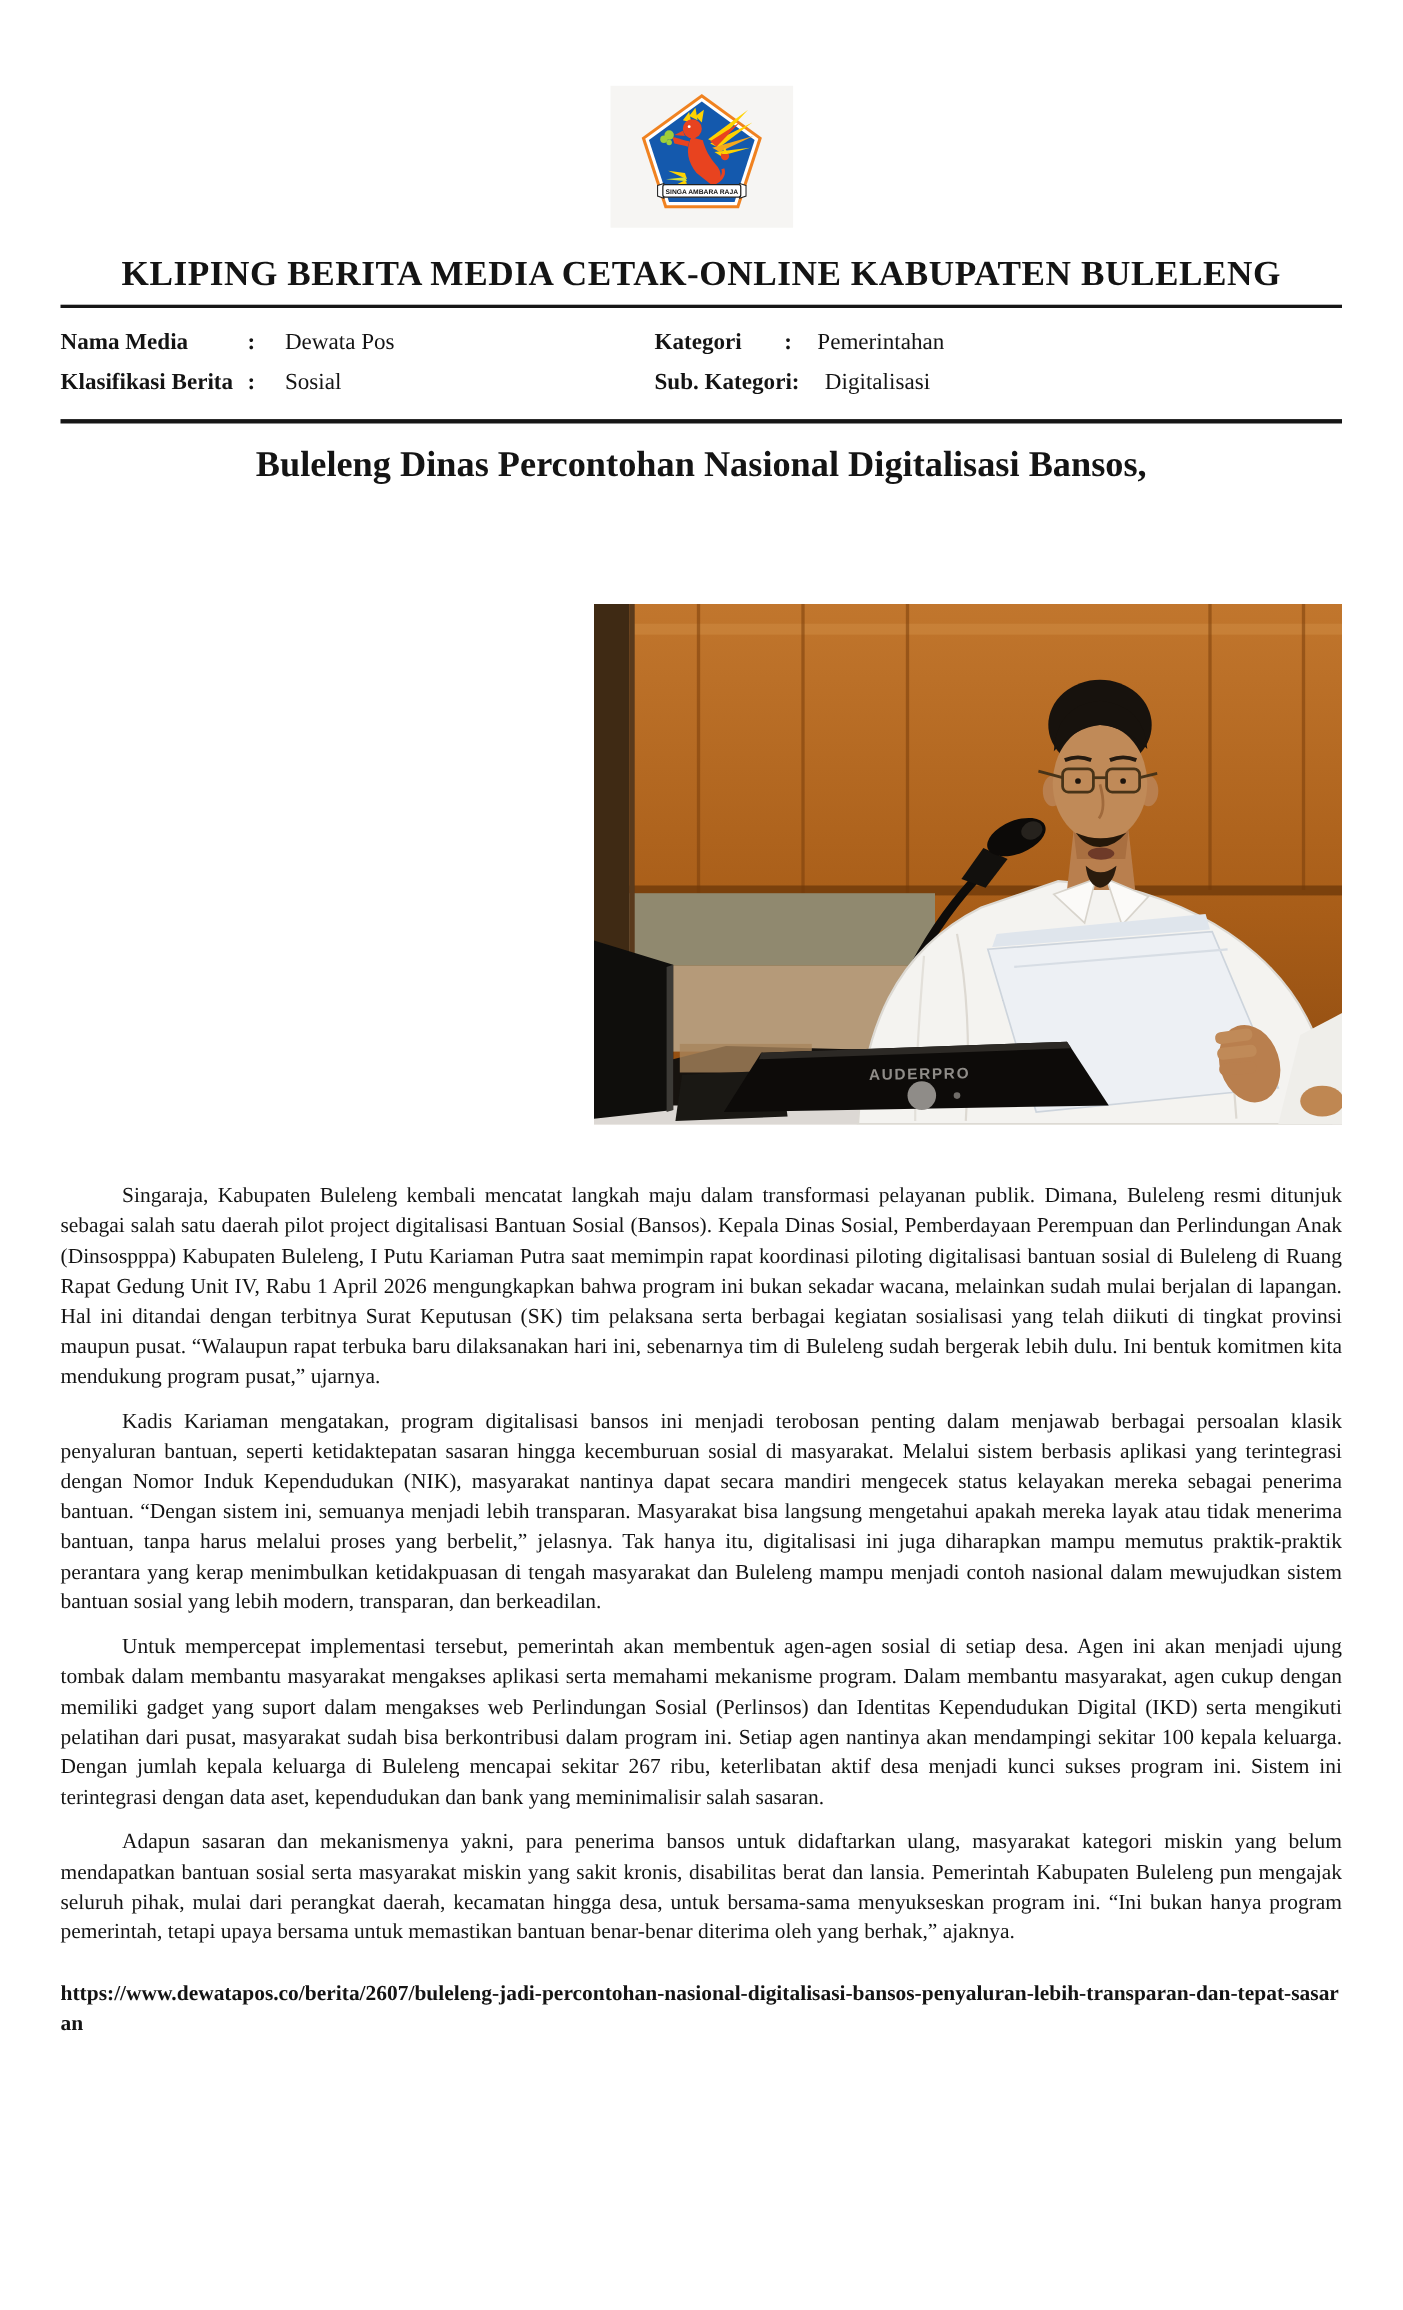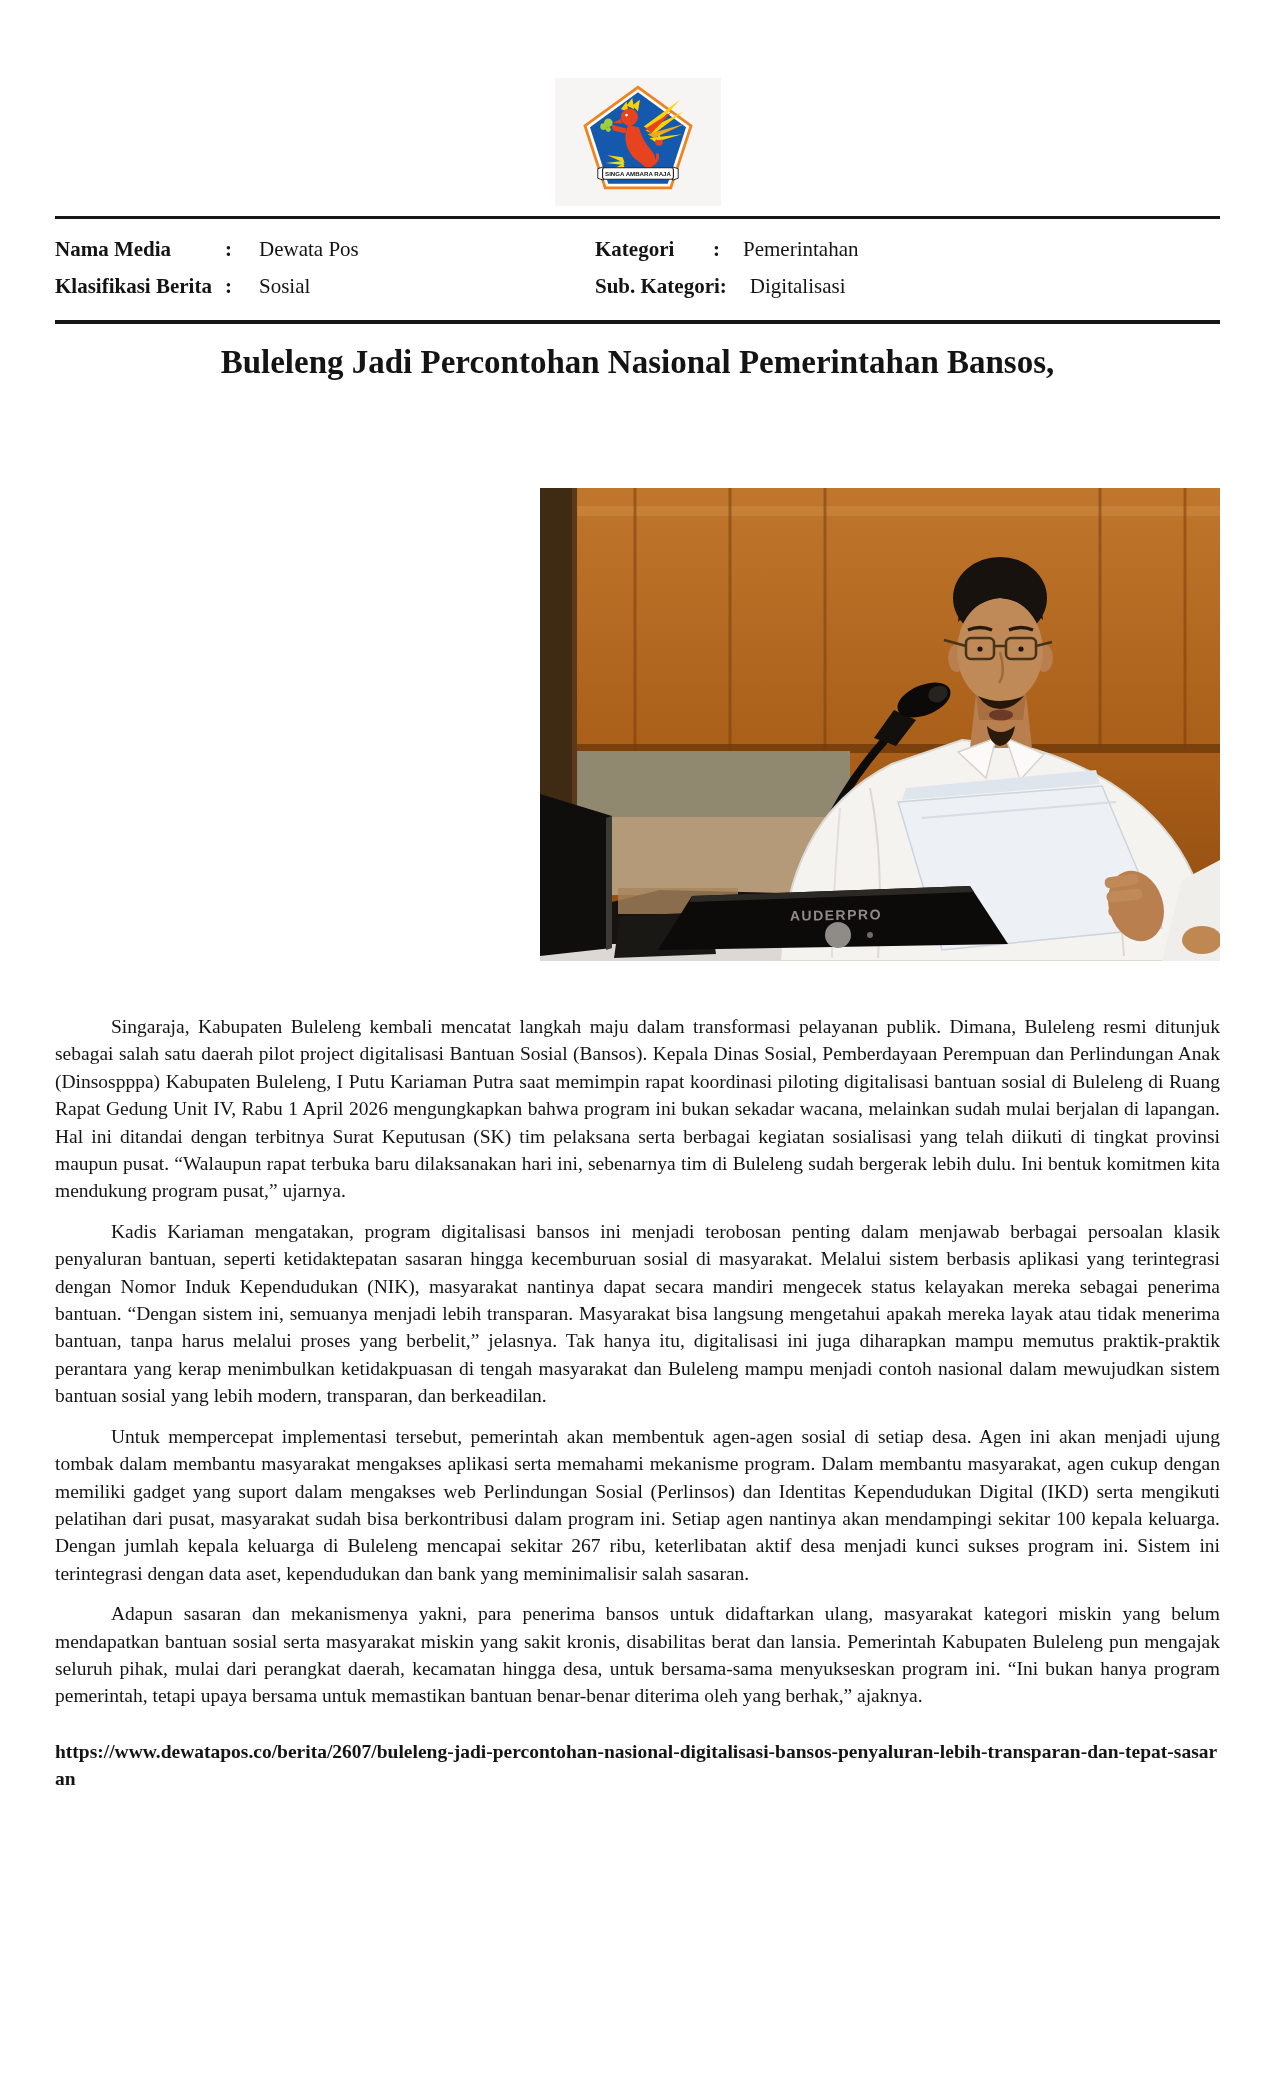--- a/index.html
+++ b/index.html
@@ -111,20 +111,21 @@
           <polygon points="112,92 106,90 106,104 112,102" fill="#ffffff" stroke="#222222" stroke-width="1"></polygon>
           <rect x="33" y="91" width="74" height="12" rx="2" fill="#ffffff" stroke="#222222" stroke-width="1.2"></rect>
           <text x="70" y="100" text-anchor="middle" font-family="Liberation Sans, sans-serif" font-size="6.4" font-weight="bold" fill="#111111">SINGA AMBARA RAJA</text>
         </g>
       </svg>
     </span>
   </div>
 
   <div class="content">
 
+    <div class="main-title">KLIPING BERITA MEDIA CETAK-ONLINE KABUPATEN BULELENG</div>
     <div class="rule1"></div>
 
     <div class="meta-row">
       <div class="meta-cell left">
         <span class="meta-label">Nama Media</span>
         <span class="meta-colon">:</span>
         <span class="meta-value">Dewata Pos</span>
       </div>
       <div class="meta-cell right">
         <span class="meta-label">Kategori</span>
@@ -140,21 +141,21 @@
       </div>
       <div class="meta-cell right">
         <span class="meta-label">Sub. Kategori</span>
         <span class="meta-colon">:</span>
         <span class="meta-value">Digitalisasi</span>
       </div>
     </div>
     <div class="rule2"></div>
 
     <div class="article-title">
-      <div>Buleleng Jadi Percontohan Nasional Pemerintahan Bansos,</div>
+      <div>Buleleng Dinas Percontohan Nasional Digitalisasi Bansos,</div>
     </div>
 
     <div class="photo-wrap">
       <svg width="680" height="473" viewBox="0 0 680 473">
         <defs>
           <linearGradient id="wall" x1="0" y1="0" x2="0" y2="1">
             <stop offset="0" stop-color="#c1762d"></stop>
             <stop offset="0.6" stop-color="#a85d18"></stop>
             <stop offset="1" stop-color="#8c4a10"></stop>
           </linearGradient>

